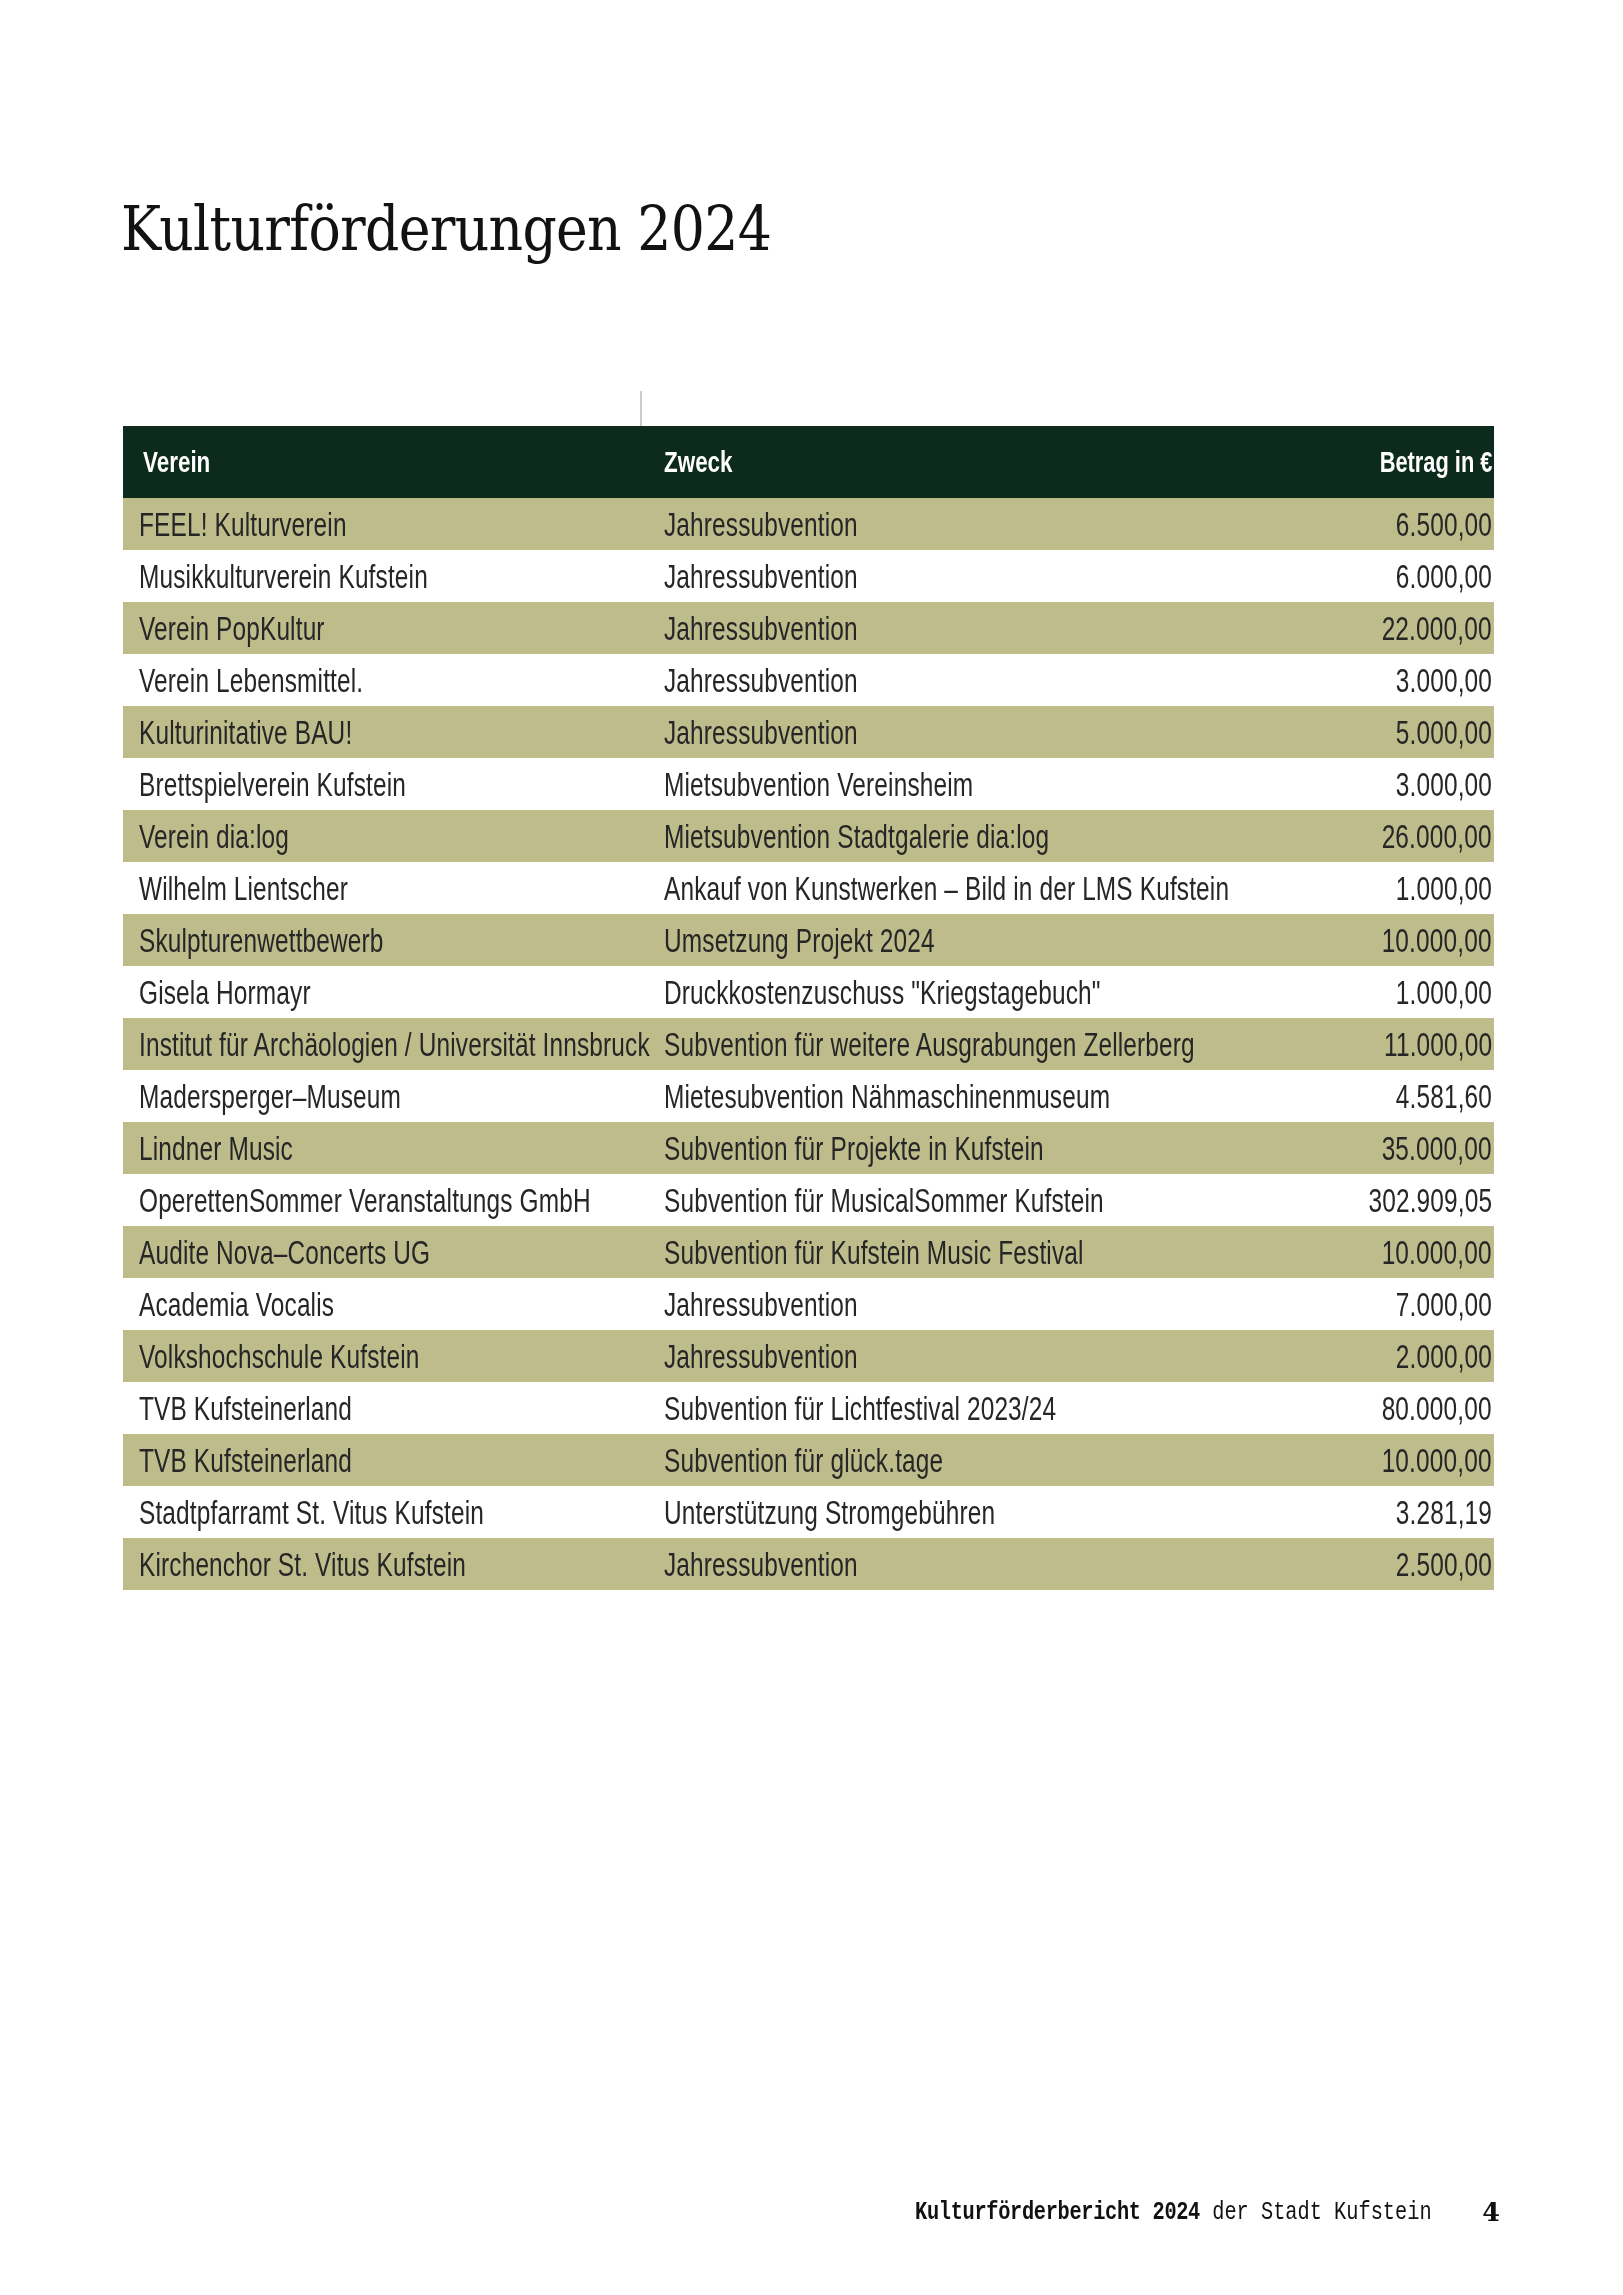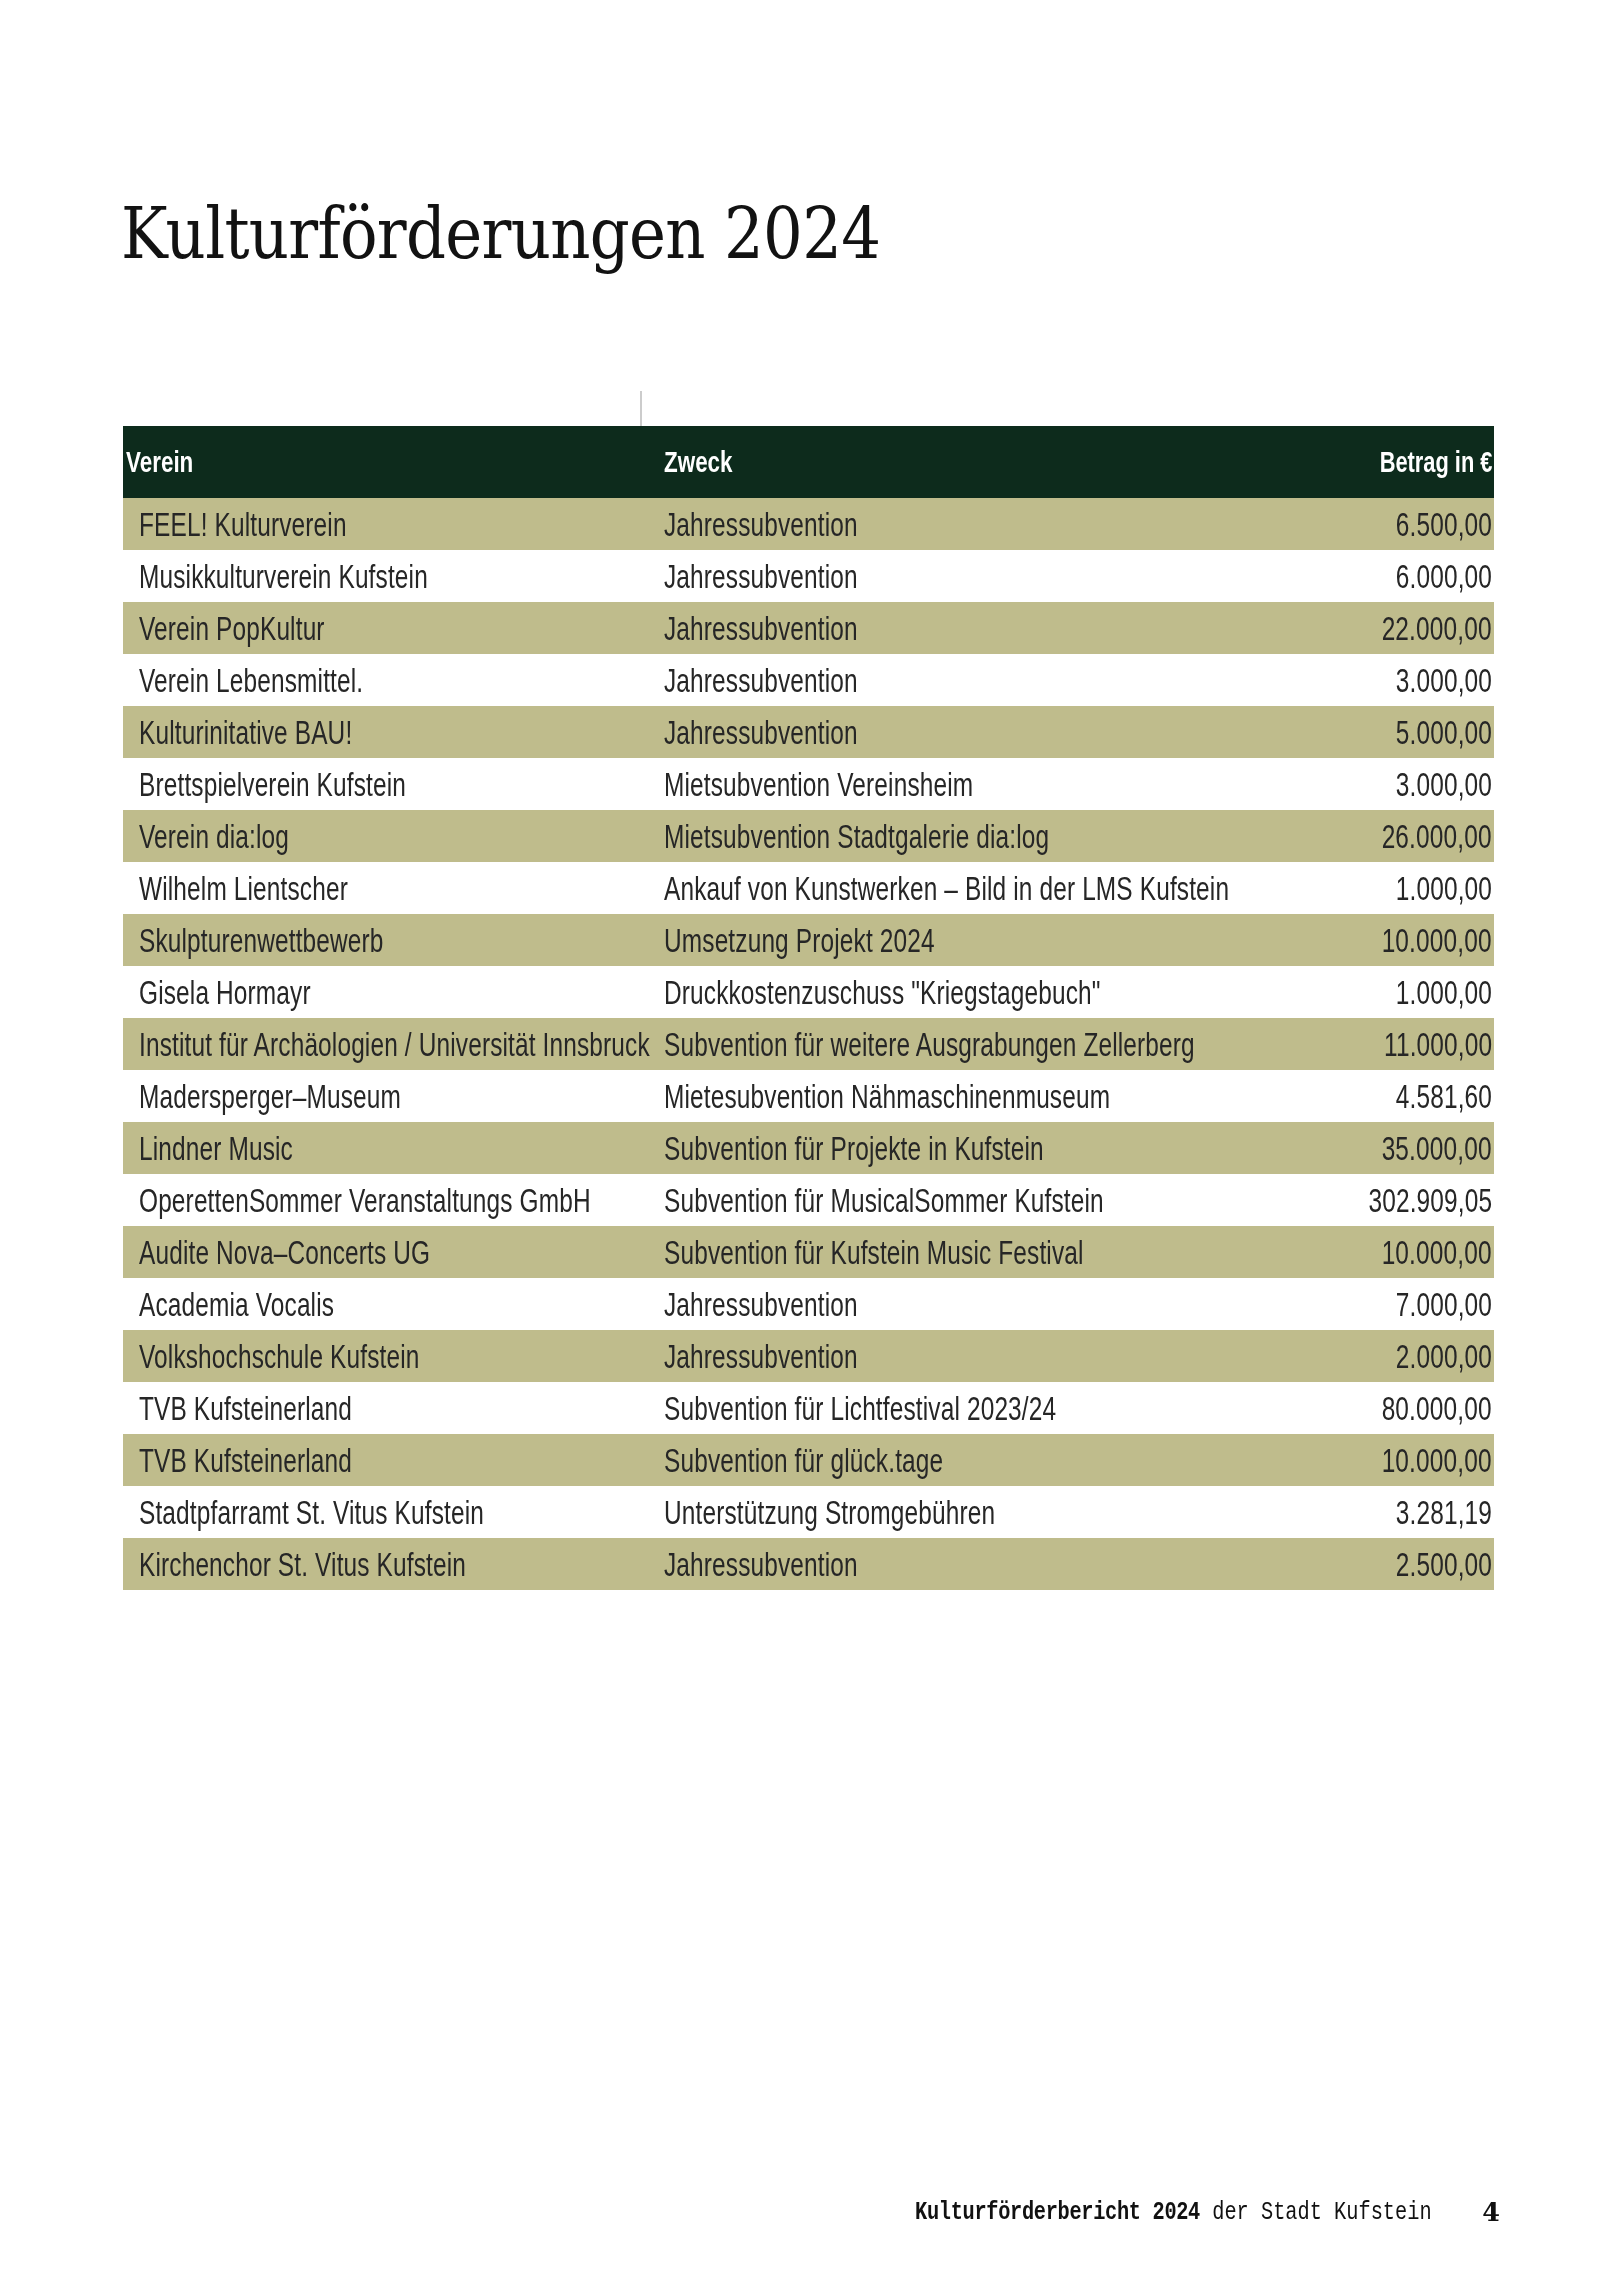--- a/index.html
+++ b/index.html
@@ -8,21 +8,21 @@
     position:relative;
     background:#ffffff;
     font-family:"Liberation Sans", sans-serif;
     overflow:hidden;
   }
 
   
   .page-title {
     position:absolute; left:121px; top:195px;
     margin:0; font-family:"DejaVu Serif", serif;
-    font-size:71px; font-weight:500; color:#121212;
+    font-size:61px; font-weight:500; color:#121212;
     line-height:1.1; white-space:nowrap;
   }
   .title-cx { display:inline-block; transform:scaleX(0.88); transform-origin:0 50%; letter-spacing:-0.8px; }
 
   
   .divider-tick {
     position:absolute; left:640px; top:391px;
     width:1.6px; height:35px; background:#cccccc;
   }
 
@@ -32,21 +32,21 @@
     width:1371px;
     border-collapse:collapse; table-layout:fixed;
   }
   col.c1 { width:541px; } col.c2 { width:543px; } col.c3 { width:287px; }
 
   thead tr { height:72px; background:var(--header-bg,#0d2b1c); }
   th {
     color:var(--header-text,#ffffff); font-weight:bold; font-size:29.5px;
     text-align:left; vertical-align:middle; padding:0;
   }
-  th.h1 { padding-left:3px; }
+  th.h1 { padding-left:20px; }
   th.h3, td.b  { text-align:right; padding-right:2px; }
 
   tbody tr { height:52px; }
   tbody tr:nth-child(odd) { background:var(--row-alt-bg,#bfbc8c); }
   td {
     font-size:33px; font-weight:300; color:var(--body-text,#262626);
     vertical-align:middle; padding:0; line-height:41px;
     letter-spacing:0.2px;
   }
   td.v { padding-left:16.4px; }

